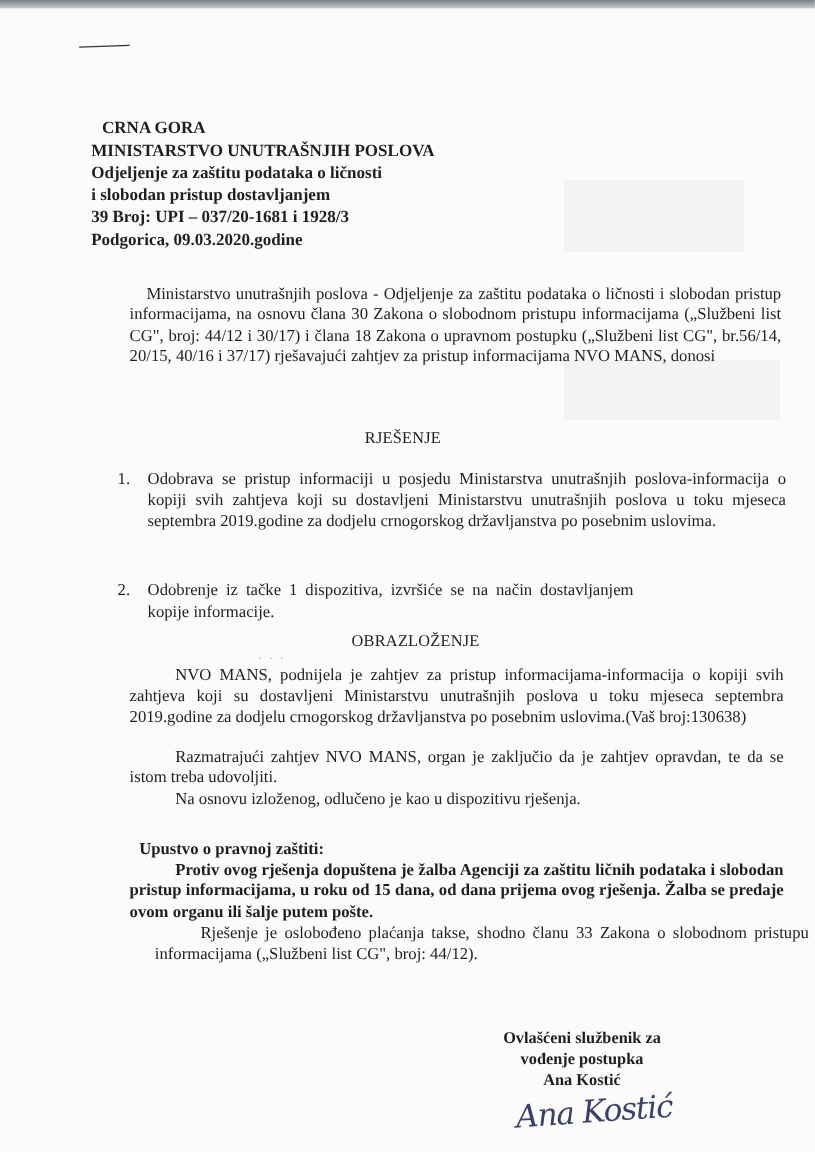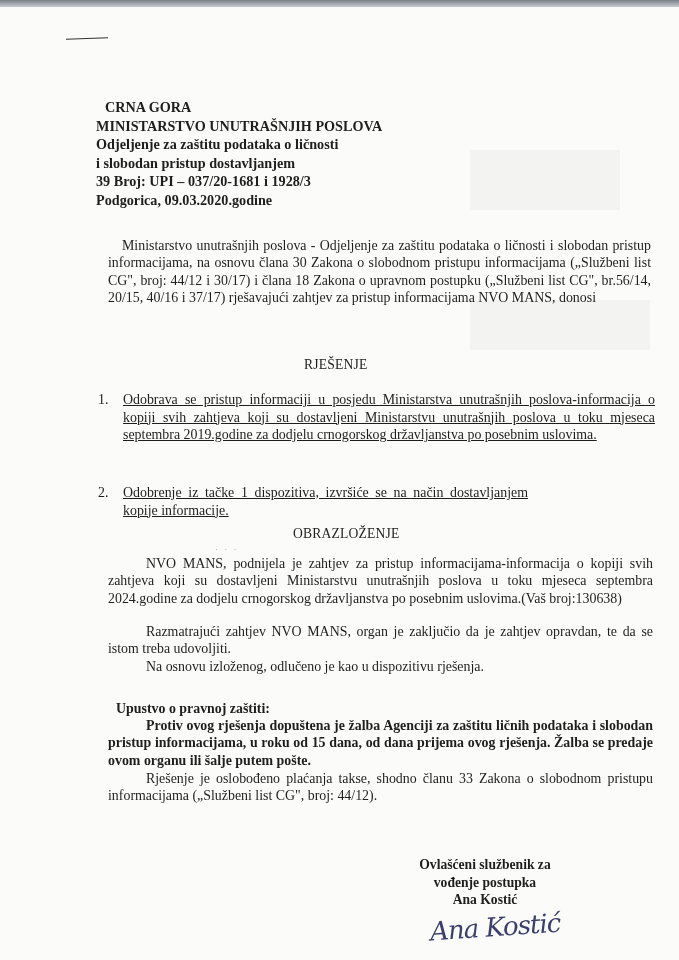--- a/index.html
+++ b/index.html
@@ -15,50 +15,50 @@
     background: linear-gradient(#7a8088, #c8ccd0);
   }
   .pen-mark {
     position: absolute; left: 66px; top: 38px; width: 42px; height: 1px;
     border-top: 1.5px solid #333; transform: rotate(-2deg);
   }
   .ghost {
     position: absolute; background: rgba(200,200,200,0.15);
   }
   .header {
-    position: absolute; left: 96px; top: 98px;
+    position: absolute; left: 76px; top: 98px;
     font-weight: bold; font-size: 14.2px; line-height: 18.6px;
   }
   .header .indent { padding-left: 9px; }
   .para {
     position: absolute; font-size: 13.9px; line-height: 17.4px;
     text-align: justify; text-align-last: left;
   }
   .intro { left: 108px; top: 237px; width: 543px; text-indent: 14px; }
   .title {
     position: absolute; font-weight: normal; font-size: 13.6px; letter-spacing: 0.2px;
   }
   .t-rjesenje { left: 304px; top: 357px; }
   .t-obraz { left: 293px; top: 526px; }
   .list { position: absolute; left: 98px; width: 557px; font-size: 13.9px; line-height: 17.6px; }
   .list .item { display: flex; }
   .list .num { width: 25px; flex: none; }
-  .list .txt { flex: 1; text-align: justify; text-align-last: left; text-decoration: underline; }
+  .list .txt { flex: 1; text-align: justify; text-align-last: left; }
   .list1 { top: 391px; }
   .list2 { top: 484px; width: 430px; }
   .obraz-p { left: 108px; width: 545px; text-indent: 38px; }
   .p1 { top: 555px; }
   .p2 { top: 623px; }
   .p3 { top: 658px; }
   .upustvo {
     position: absolute; left: 116px; top: 701px; font-weight: bold; font-size: 13.9px;
   }
   .u-p { left: 108px; width: 545px; text-indent: 38px; }
   .u1 { top: 717px; font-weight: bold; }
-  .u2 { top: 770px; }
+  .u2 { top: 770px; margin-left: 21px; }
   .signature {
     position: absolute; left: 410px; top: 856px; width: 150px;
     font-weight: bold; font-size: 13.6px; line-height: 17.5px; text-align: center;
   }
   .sign-hand {
     position: absolute; left: 430px; top: 912px;
     font-family: "DejaVu Serif", serif; font-style: italic; font-size: 26px;
     color: #3b3f6b; transform: rotate(-4deg); letter-spacing: -1px;
   }
   .dots { position: absolute; left: 215px; top: 544px; font-size: 9px; color: #999; letter-spacing: 2px; }
@@ -93,21 +93,21 @@
 <div class="list list2">
   <div class="item">
     <span class="num">2.</span>
     <span class="txt">Odobrenje iz tačke  1 dispozitiva, izvršiće se na način dostavljanjem kopije informacije.</span>
   </div>
 </div>
 
 <div class="title t-obraz">OBRAZLOŽENJE</div>
 <div class="dots">· · ·</div>
 
-<div class="para obraz-p p1">NVO MANS, podnijela je zahtjev za pristup informacijama-informacija  o kopiji svih zahtjeva koji su dostavljeni Ministarstvu unutrašnjih poslova u toku mjeseca septembra 2024.godine za dodjelu crnogorskog državljanstva po posebnim uslovima.(Vaš broj:130638)</div>
+<div class="para obraz-p p1">NVO MANS, podnijela je zahtjev za pristup informacijama-informacija  o kopiji svih zahtjeva koji su dostavljeni Ministarstvu unutrašnjih poslova u toku mjeseca septembra 2019.godine za dodjelu crnogorskog državljanstva po posebnim uslovima.(Vaš broj:130638)</div>
 <div class="para obraz-p p2">Razmatrajući zahtjev NVO MANS, organ je zaključio da je zahtjev opravdan, te da se istom treba udovoljiti.</div>
 <div class="para obraz-p p3">Na osnovu izloženog, odlučeno je kao u dispozitivu rješenja.</div>
 
 <div class="upustvo">Upustvo o pravnoj zaštiti:</div>
 <div class="para u-p u1">Protiv ovog rješenja dopuštena je žalba Agenciji za zaštitu ličnih podataka i slobodan  pristup informacijama, u roku od 15 dana, od dana prijema ovog rješenja. Žalba se predaje ovom organu ili šalje putem pošte.</div>
 <div class="para u-p u2">Rješenje je oslobođeno plaćanja takse, shodno članu 33 Zakona o slobodnom pristupu informacijama („Službeni list CG", broj: 44/12).</div>
 
 <div class="signature">
   <div>Ovlašćeni službenik za</div>
   <div>vođenje  postupka</div>

